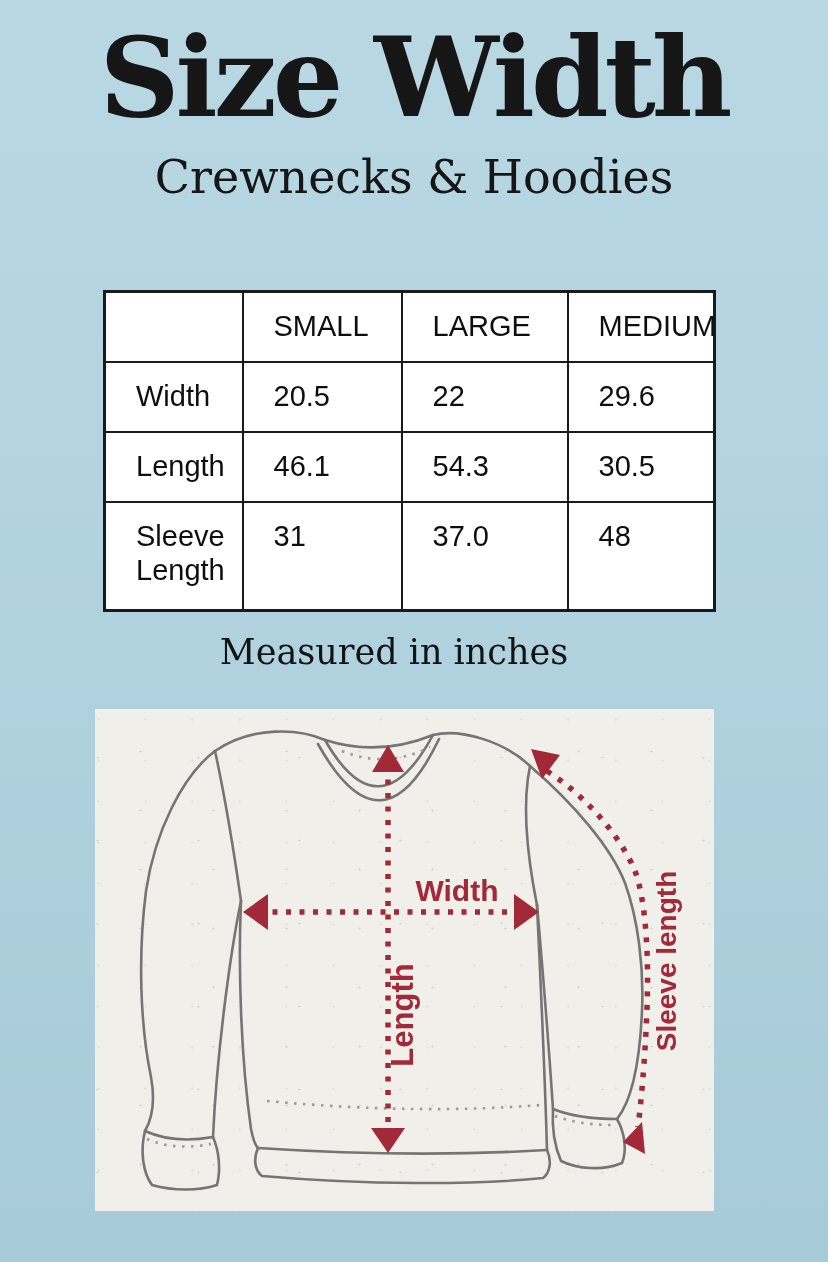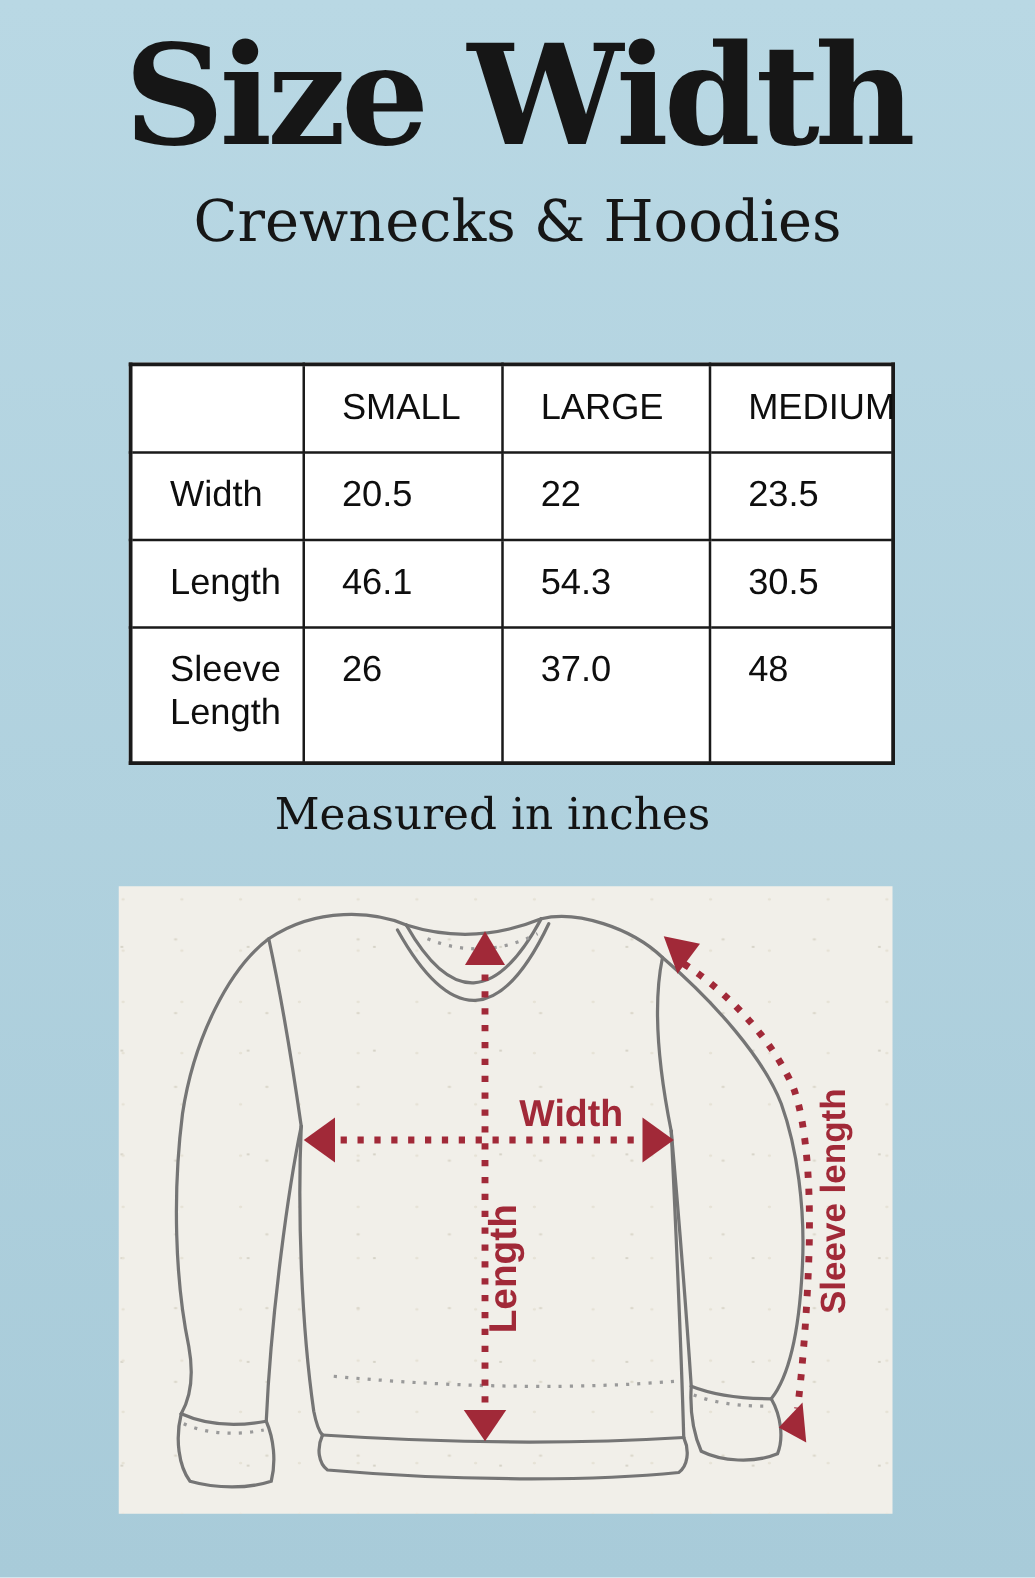--- a/index.html
+++ b/index.html
@@ -77,31 +77,31 @@
     <tr class="hdr-row">
       <th></th>
       <th>SMALL</th>
       <th>LARGE</th>
       <th>MEDIUM</th>
     </tr>
     <tr class="data-row">
       <td>Width</td>
       <td>20.5</td>
       <td>22</td>
-      <td>23.5</td>
+      <td>29.6</td>
     </tr>
     <tr class="data-row">
       <td>Length</td>
       <td>46.1</td>
       <td>54.3</td>
       <td>30.5</td>
     </tr>
     <tr class="data-row-tall">
       <td>Sleeve Length</td>
-      <td>26</td>
+      <td>31</td>
       <td>37.0</td>
       <td>48</td>
     </tr>
   </tbody>
 </table>
 
 <div class="note">Measured in inches</div>
 
 <div class="diagram">
   <svg viewBox="0 0 619 502" xmlns="http://www.w3.org/2000/svg">

